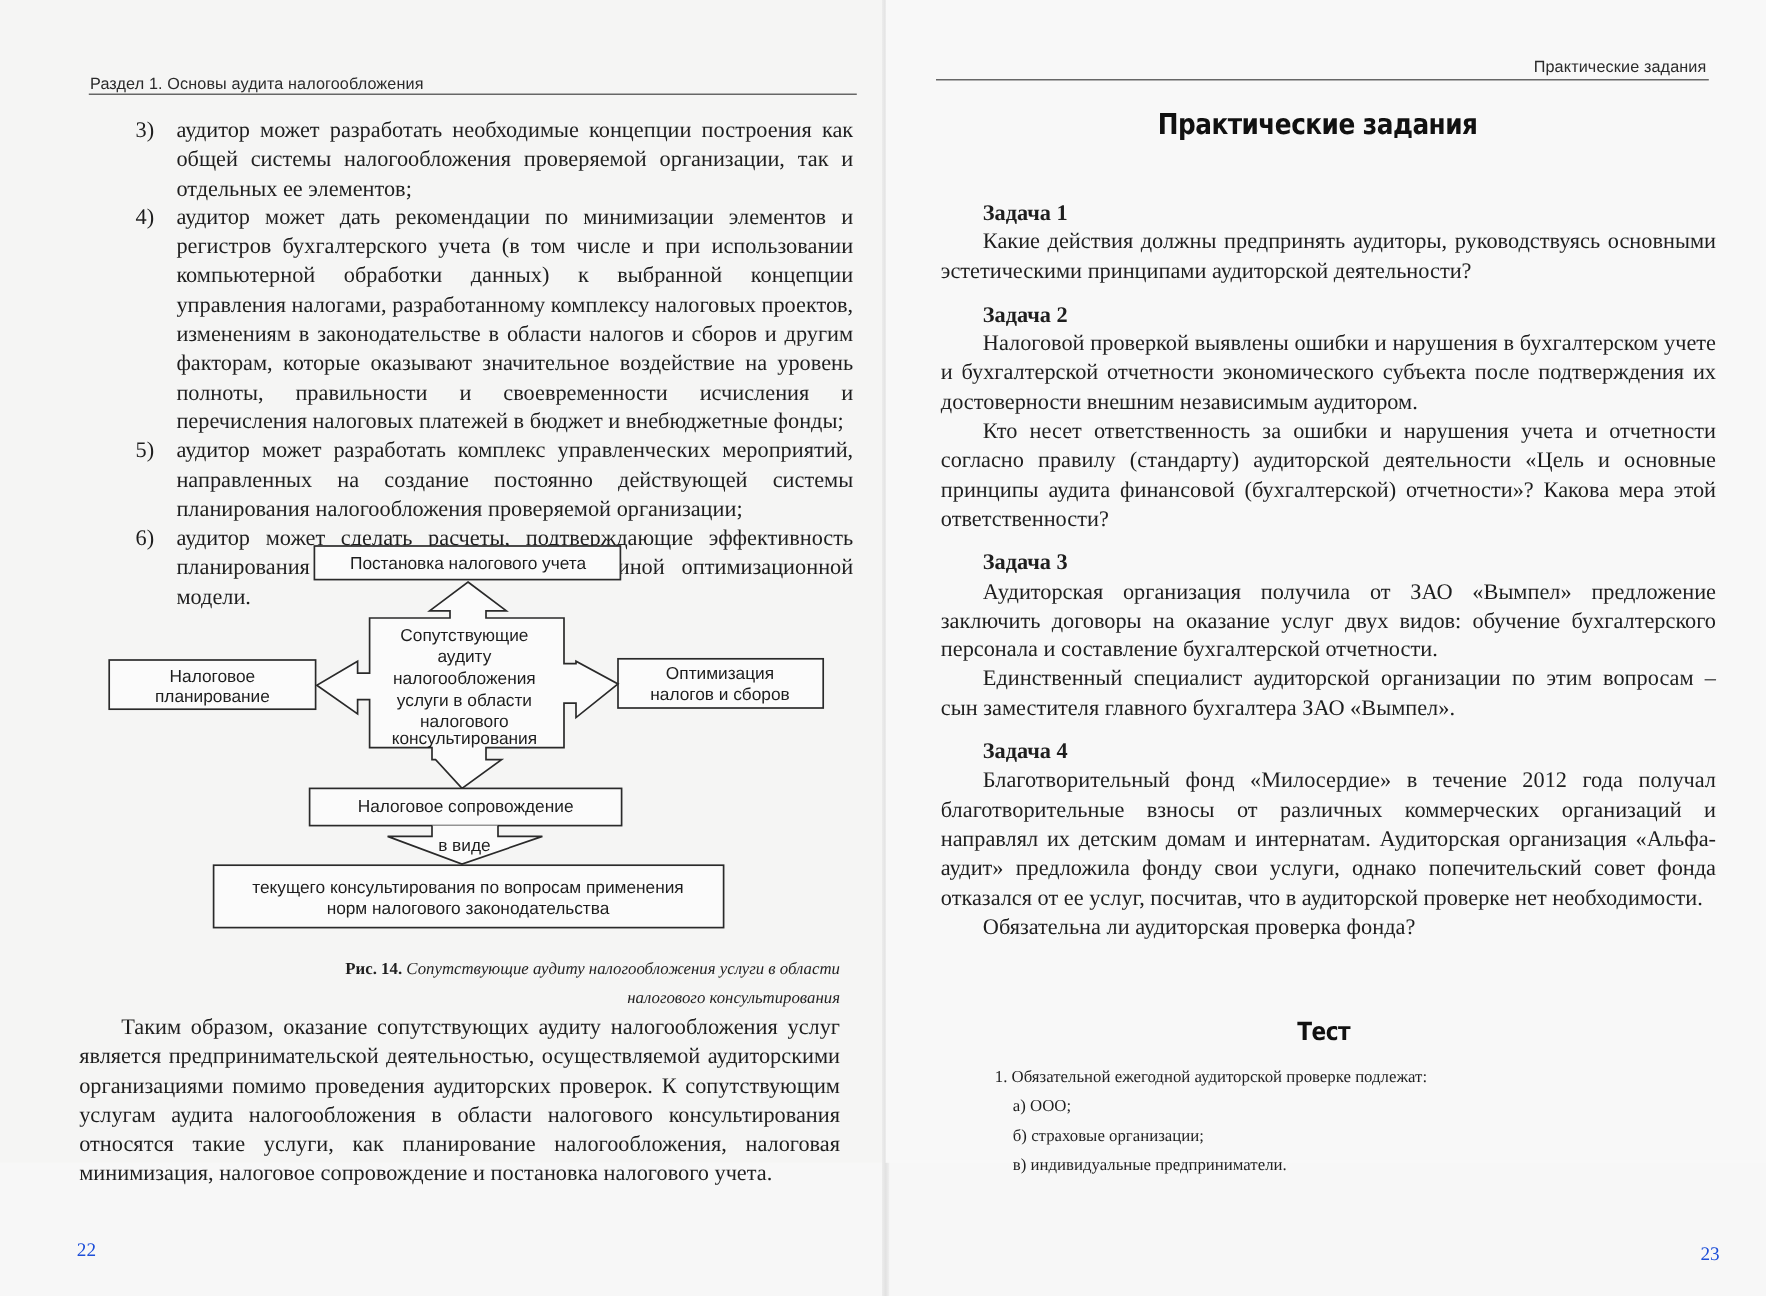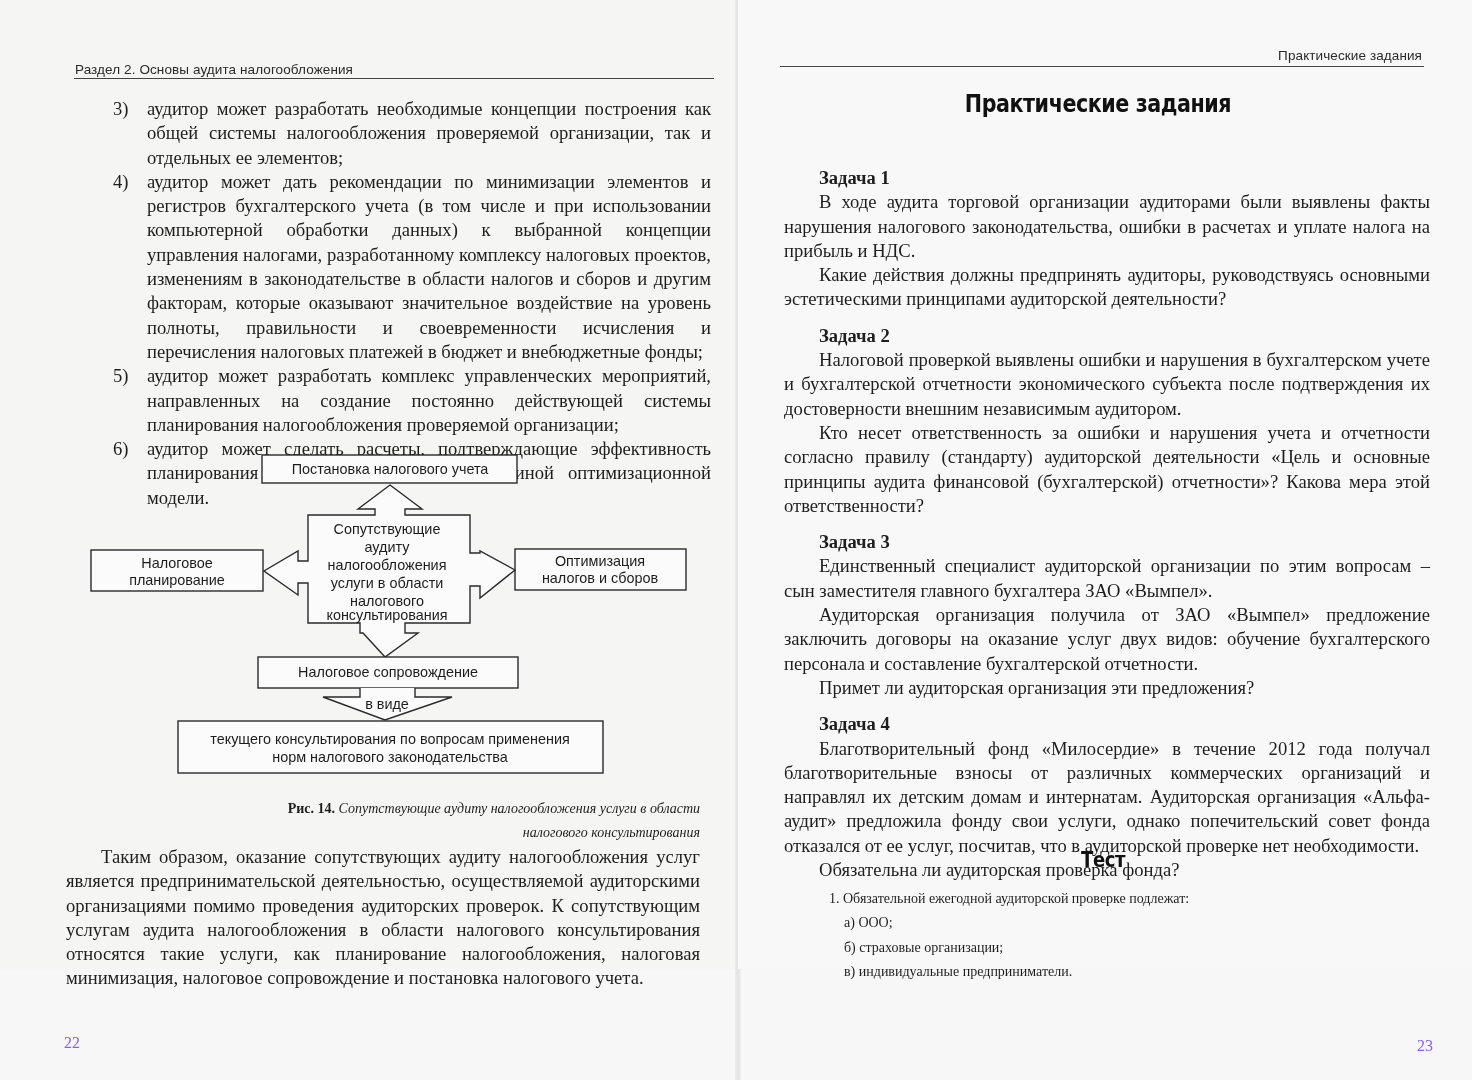--- a/index.html
+++ b/index.html
@@ -29,28 +29,28 @@
   .block { margin-bottom:12px; }
 
   .diagram { position:absolute; left:0; top:0; width:738px; height:840px; pointer-events:none; }
   .diagram text { font-family:"Liberation Sans", sans-serif; font-size:14.4px; fill:#1d1d1d; }
 
   .caption { position:absolute; left:100px; top:797px; width:600px; text-align:right;
     font-size:14px; line-height:24px; }
   .caption .cap-label { font-weight:bold; }
   .caption .cap-text { font-style:italic; }
 
-  .page-num { position:absolute; font-size:16px; color:#8b5cf6; }
+  .page-num { position:absolute; font-size:16px; color:#1d4ed8; }
   .test-q { position:absolute; font-size:14px; line-height:24.3px; }
 </style>
 </head>
 <body>
 
 <div class="page page-left">
-  <div class="running-head" style="left:75px; top:62px;">Раздел 2. Основы аудита налогообложения</div>
+  <div class="running-head" style="left:75px; top:62px;">Раздел 1. Основы аудита налогообложения</div>
   <div class="rule" style="left:74px; top:78px; width:640px;"></div>
 
   <div class="body-text" style="left:113px; top:97px; width:598px;">
     <div class="list-item">
       <span class="list-num">3)</span>
       <span>аудитор может разработать необходимые концепции построения как общей системы налогообложения проверяемой организации, так и отдельных ее элементов;</span>
     </div>
     <div class="list-item">
       <span class="list-num">4)</span>
       <span>аудитор может дать рекомендации по минимизации элементов и регистров бухгалтерского учета (в том числе и при использовании компьютерной обработки данных) к выбранной концепции управления налогами, разработанному комплексу налоговых проектов, изменениям в законодательстве в области налогов и сборов и другим факторам, которые оказывают значительное воздействие на уровень полноты, правильности и своевременности исчисления и перечисления налоговых платежей в бюджет и внебюджетные фонды;</span>
@@ -118,33 +118,31 @@
 
 <div class="page page-right">
   <div class="running-head" style="right:50px; top:48px;">Практические задания</div>
   <div class="rule" style="left:42px; top:66px; width:644px;"></div>
 
   <div class="h-main" style="left:140px; top:90px; width:440px; text-align:center;">Практические задания</div>
 
   <div class="body-text" style="left:46px; top:145px; width:646px;margin-top:21px;">
     <div class="block">
       <div class="task-title">Задача 1</div>
-      <div class="par">В ходе аудита торговой организации аудиторами были выявлены факты нарушения налогового законодательства, ошибки в расчетах и уплате налога на прибыль и НДС.</div>
       <div class="par">Какие действия должны предпринять аудиторы, руководствуясь основными эстетическими принципами аудиторской деятельности?</div>
     </div>
     <div class="block">
       <div class="task-title">Задача 2</div>
       <div class="par">Налоговой проверкой выявлены ошибки и нарушения в бухгалтерском учете и бухгалтерской отчетности экономического субъекта после подтверждения их достоверности внешним независимым аудитором.</div>
       <div class="par">Кто несет ответственность за ошибки и нарушения учета и отчетности согласно правилу (стандарту) аудиторской деятельности «Цель и основные принципы аудита финансовой (бухгалтерской) отчетности»? Какова мера этой ответственности?</div>
     </div>
     <div class="block">
       <div class="task-title">Задача 3</div>
+      <div class="par">Аудиторская организация получила от ЗАО «Вымпел» предложение заключить договоры на оказание услуг двух видов: обучение бухгалтерского персонала и составление бухгалтерской отчетности.</div>
       <div class="par">Единственный специалист аудиторской организации по этим вопросам – сын заместителя главного бухгалтера ЗАО «Вымпел».</div>
-      <div class="par">Аудиторская организация получила от ЗАО «Вымпел» предложение заключить договоры на оказание услуг двух видов: обучение бухгалтерского персонала и составление бухгалтерской отчетности.</div>
-      <div class="par">Примет ли аудиторская организация эти предложения?</div>
     </div>
     <div class="block">
       <div class="task-title">Задача 4</div>
       <div class="par">Благотворительный фонд «Милосердие» в течение 2012 года получал благотворительные взносы от различных коммерческих организаций и направлял их детским домам и интернатам. Аудиторская организация «Альфа-аудит» предложила фонду свои услуги, однако попечительский совет фонда отказался от ее услуг, посчитав, что в аудиторской проверке нет необходимости.</div>
       <div class="par">Обязательна ли аудиторская проверка фонда?</div>
     </div>
   </div>
 
   <div class="h-main" style="left:290px; top:848px; width:150px; text-align:center; font-size:21px;">Тест</div>
 

